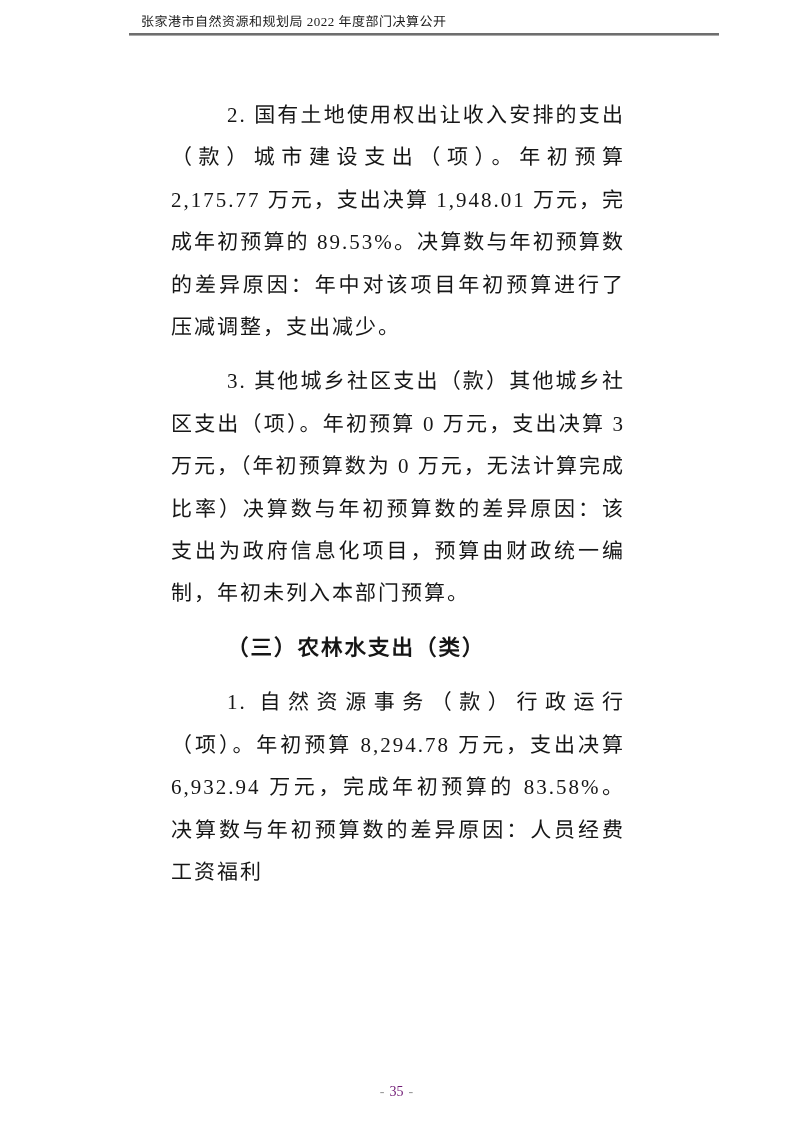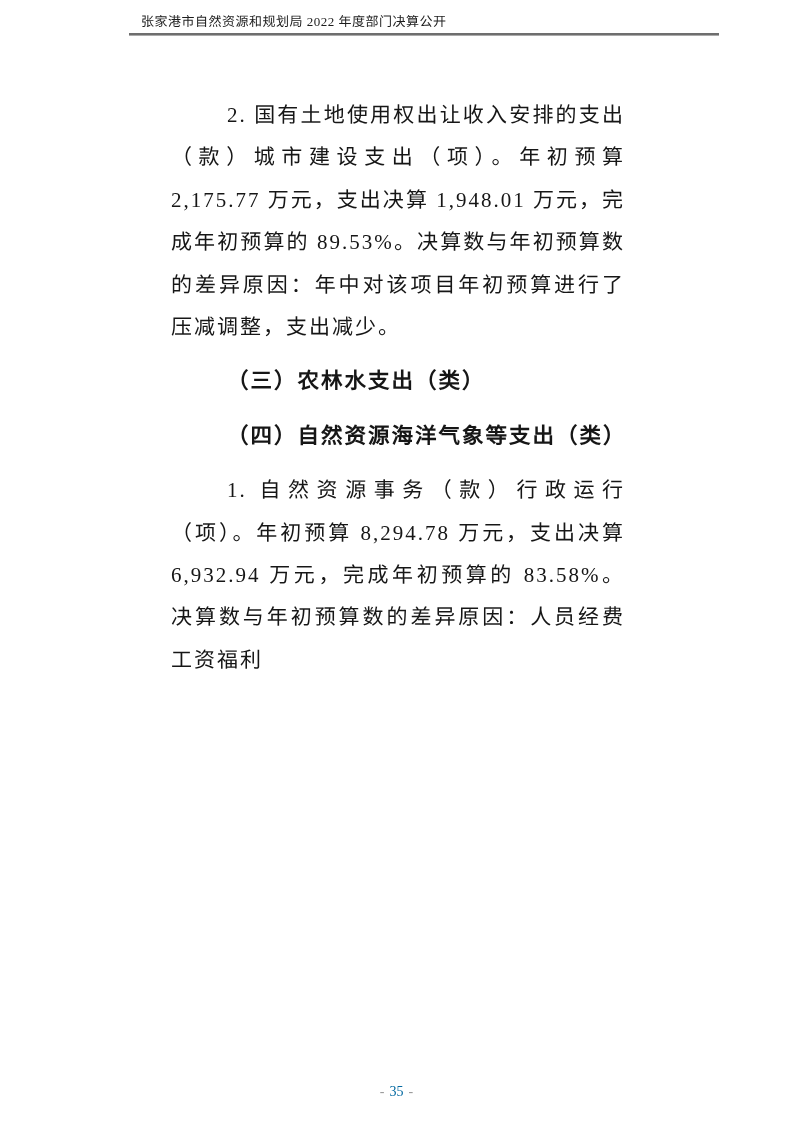--- a/index.html
+++ b/index.html
@@ -63,37 +63,37 @@
     bottom: 22px;
     text-align: center;
     font-size: 14px;
     line-height: 16px;
   }
   .page-footer .dash {
     color: #9a9a9a;
     padding: 0 5px;
   }
   .page-footer .num {
-    color: #0369a1;
+    color: #701a75;
   }
 </style>
 </head>
 <body>
 
 <div class="page">
 
   <header class="page-header">
     <div class="header-title">张家港市自然资源和规划局 2022 年度部门决算公开</div>
     <div class="header-rule"></div>
   </header>
 
   <main class="doc-body">
     <p>2. 国有土地使用权出让收入安排的支出（款）城市建设支出（项）。年初预算 2,175.77 万元，支出决算 1,948.01 万元，完成年初预算的 89.53%。决算数与年初预算数的差异原因：年中对该项目年初预算进行了压减调整，支出减少。</p>
+    <p>3. 其他城乡社区支出（款）其他城乡社区支出（项）。年初预算 0 万元，支出决算 3 万元，（年初预算数为 0 万元，无法计算完成比率）决算数与年初预算数的差异原因：该支出为政府信息化项目，预算由财政统一编制，年初未列入本部门预算。</p>
     <h3>（三）农林水支出（类）</h3>
-    <h3>（四）自然资源海洋气象等支出（类）</h3>
     <p>1. 自然资源事务（款）行政运行（项）。年初预算 8,294.78 万元，支出决算 6,932.94 万元，完成年初预算的 83.58%。决算数与年初预算数的差异原因：人员经费工资福利</p>
   </main>
 
   <footer class="page-footer">
     <span class="dash">-</span><span class="num">35</span><span class="dash">-</span>
   </footer>
 
 </div>
 
 </body></html>

